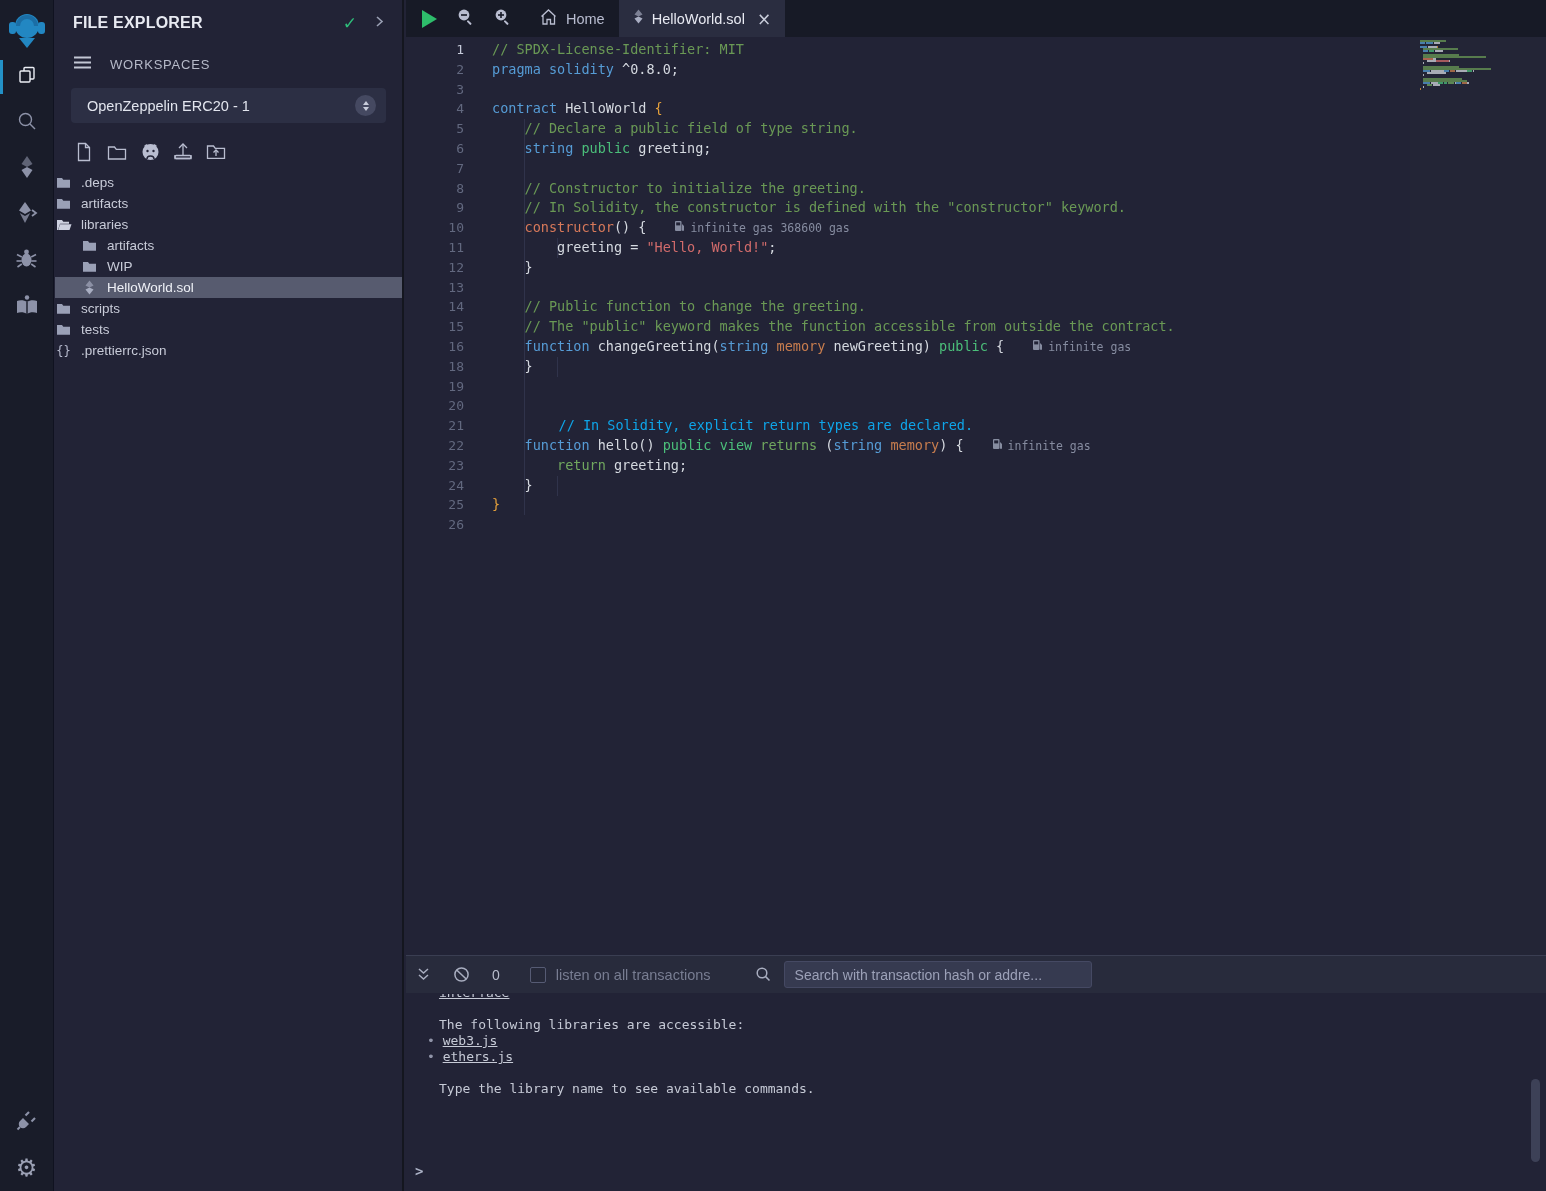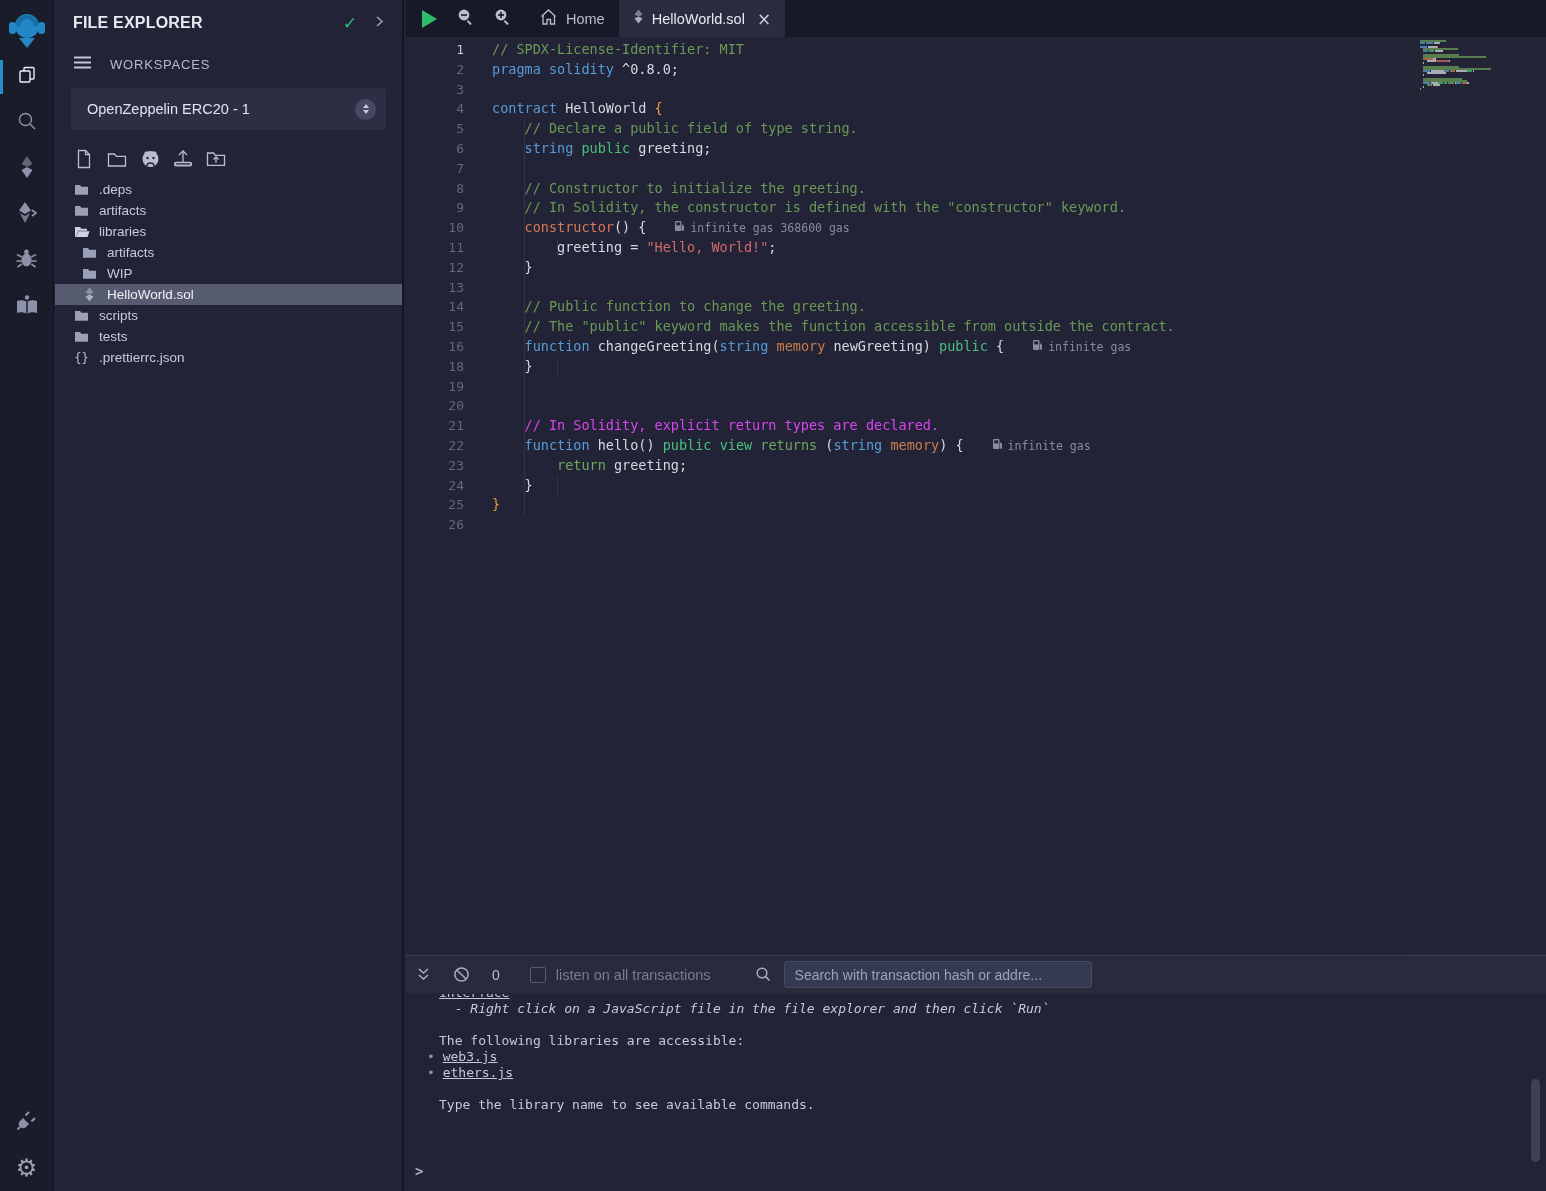--- a/index.html
+++ b/index.html
@@ -20,33 +20,33 @@
   .rail-gear { font-family:"DejaVu Sans", sans-serif; color:#9ba0b4; font-size:24px; line-height:1; }
 
   
   .panel { position:absolute; left:55px; top:0; width:349px; height:1191px;
            background:#222336; border-right:2px solid #14161f; }
   .panel-header { display:flex; align-items:center; padding:13px 16px 0 18px; }
   .panel-title { color:#e8eaf2; font-size:16px; font-weight:700; letter-spacing:.2px; flex:1; }
   .panel-check { color:#2ebd7a; font-family:"DejaVu Sans", sans-serif; font-size:17px; margin-right:16px; }
   .ws-row { display:flex; align-items:center; margin:22px 0 0 18px; }
   .ws-label { color:#b6bac9; font-size:13px; letter-spacing:.8px; margin-left:18px; }
-  .ws-select { position:relative; margin:14px 16px 0 16px; height:42px; background:#2c2f44;
+  .ws-select { position:relative; margin:14px 16px 0 16px; height:35px; background:#2c2f44;
                border-radius:4px; display:flex; align-items:center; padding:0 10px 0 16px; cursor:pointer; }
   .ws-name { color:#e2e5ee; font-size:14.5px; flex:1; }
   .ws-stepper { width:21px; height:21px; border-radius:50%; background:#454961;
                 display:flex; flex-direction:column; align-items:center; justify-content:center; gap:2px; }
   .tri-up { width:0; height:0; border-left:3.5px solid transparent; border-right:3.5px solid transparent; border-bottom:4px solid #c9cddb; }
   .tri-dn { width:0; height:0; border-left:3.5px solid transparent; border-right:3.5px solid transparent; border-top:4px solid #c9cddb; }
   .fe-actions { display:flex; align-items:center; gap:9px; margin:19px 0 6px 17px; }
   .fe-actions .act { width:24px; height:24px; display:flex; align-items:center; justify-content:center; cursor:pointer; }
   .fe-actions svg { stroke:#b9bdd0; fill:none; stroke-width:1.3; }
 
   .tree { margin-top:2px; }
-  .tree-row { display:flex; align-items:center; height:21px; padding-left:18px; cursor:pointer; }
+  .tree-row { display:flex; align-items:center; height:21px; cursor:pointer; }
   .tree-row.indent1 { padding-left:26px; }
   .tree-row.selected { background:#575b6f; }
   .tree-row .ticon { width:17px; height:15px; margin-right:9px; display:flex; align-items:center; justify-content:center; flex:none; }
   .tree-row .ticon svg { stroke:#a9aec2; fill:#9aa0b6; }
   .tree-row .ticon.open svg { fill:#cdd1e0; stroke:#cdd1e0; }
   .tree-label { color:#c8cbd8; font-size:13.5px; white-space:nowrap; }
   .tree-row.selected .tree-label { color:#eef0f6; }
   .braces-glyph { font-family:"DejaVu Sans Mono", monospace; color:#b9bdd0; font-size:12px; }
 
   
@@ -384,21 +384,21 @@
           <div class="code-line"><span class="ln">14</span><span class="code"><span style="color: rgb(213, 217, 224);">    </span><span style="color: rgb(106, 153, 85);">// Public function to change the greeting.</span></span></div>
           <div class="code-line"><span class="ln">15</span><span class="code"><span style="color: rgb(213, 217, 224);">    </span><span style="color: rgb(106, 153, 85);">// The "public" keyword makes the function accessible from outside the contract.</span></span></div>
           <div class="code-line"><span class="ln">16</span><span class="code"><span style="color: rgb(213, 217, 224);">    </span><span style="color: rgb(86, 156, 214);">function</span><span style="color: rgb(213, 217, 224);"> changeGreeting(</span><span style="color: rgb(86, 156, 214);">string</span><span style="color: rgb(213, 217, 224);"> </span><span style="color: rgb(200, 125, 78);">memory</span><span style="color: rgb(213, 217, 224);"> newGreeting) </span><span style="color: rgb(75, 191, 122);">public</span><span style="color: rgb(213, 217, 224);"> {</span><span class="gas"><span><svg width="11" height="12" viewBox="0 0 11 12">
                     <rect x="1" y="1" width="6.5" height="10" rx="1"></rect>
                     <rect x="2.2" y="2.4" width="4" height="3" fill="#222336"></rect>
                     <path d="M8 4 l2 2 v4 a1 1 0 0 1 -2 0 z"></path>
                   </svg></span><span>infinite gas</span></span></span></div>
           <div class="code-line"><span class="ln">18</span><span class="code"><span style="color: rgb(213, 217, 224);">    }</span></span></div>
           <div class="code-line"><span class="ln">19</span><span class="code"></span></div>
           <div class="code-line"><span class="ln">20</span></div>
-          <div class="code-line"><span class="ln">21</span><span class="code"><span style="color: rgb(213, 217, 224);">    </span><span style="color: #d946ef;">// In Solidity, explicit return types are declared.</span></span></div>
+          <div class="code-line"><span class="ln">21</span><span class="code"><span style="color: rgb(213, 217, 224);">    </span><span style="color: #0ea5e9; padding-left: 34px;">// In Solidity, explicit return types are declared.</span></span></div>
           <div class="code-line"><span class="ln">22</span><span class="code"><span style="color: rgb(213, 217, 224);">    </span><span style="color: rgb(86, 156, 214);">function</span><span style="color: rgb(213, 217, 224);"> hello() </span><span style="color: rgb(75, 191, 122);">public</span><span style="color: rgb(213, 217, 224);"> </span><span style="color: rgb(75, 191, 122);">view</span><span style="color: rgb(213, 217, 224);"> </span><span style="color: rgb(113, 168, 95);">returns</span><span style="color: rgb(213, 217, 224);"> (</span><span style="color: rgb(86, 156, 214);">string</span><span style="color: rgb(213, 217, 224);"> </span><span style="color: rgb(200, 125, 78);">memory</span><span style="color: rgb(213, 217, 224);">) {</span><span class="gas"><span><svg width="11" height="12" viewBox="0 0 11 12">
                     <rect x="1" y="1" width="6.5" height="10" rx="1"></rect>
                     <rect x="2.2" y="2.4" width="4" height="3" fill="#222336"></rect>
                     <path d="M8 4 l2 2 v4 a1 1 0 0 1 -2 0 z"></path>
                   </svg></span><span>infinite gas</span></span></span></div>
           <div class="code-line"><span class="ln">23</span><span class="code"><span style="color: rgb(213, 217, 224);">        </span><span style="color: rgb(113, 168, 95);">return</span><span style="color: rgb(213, 217, 224);"> greeting;</span></span></div>
           <div class="code-line"><span class="ln">24</span><span class="code"><span style="color: rgb(213, 217, 224);">    }</span></span></div>
           <div class="code-line"><span class="ln">25</span><span class="code"><span style="color: rgb(229, 160, 59);">}</span></span></div>
           <div class="code-line"><span class="ln">26</span><span class="code"></span></div>
         </div>
@@ -553,21 +553,20 @@
         <span class="th-icon term-search-icon">
           <svg width="17" height="17" viewBox="0 0 17 17">
               <circle cx="7" cy="7" r="4.8"></circle>
               <line x1="10.6" y1="10.6" x2="14.5" y2="14.5"></line>
             </svg>
         </span>
         <input class="term-input" type="text" placeholder="Search with transaction hash or addre..." style="">
       </div>
       <div class="term-body">
           <div class="tline first"><span class="lnk">interface</span></div>
-          <div class="tline it">  - Right click on a JavaScript file in the file explorer and then click `Run`</div>
           <div class="tline">&nbsp;</div>
           <div class="tline">The following libraries are accessible:</div>
           <div class="tline bullet"><span class="b">• </span><span class="lnk">web3.js</span></div>
           <div class="tline bullet"><span class="b">• </span><span class="lnk">ethers.js</span></div>
           <div class="tline">&nbsp;</div>
           <div class="tline">Type the library name to see available commands.</div>
         </div>
       <div class="term-prompt">&gt;</div>
       <div class="term-scroll"></div>
     </section>

